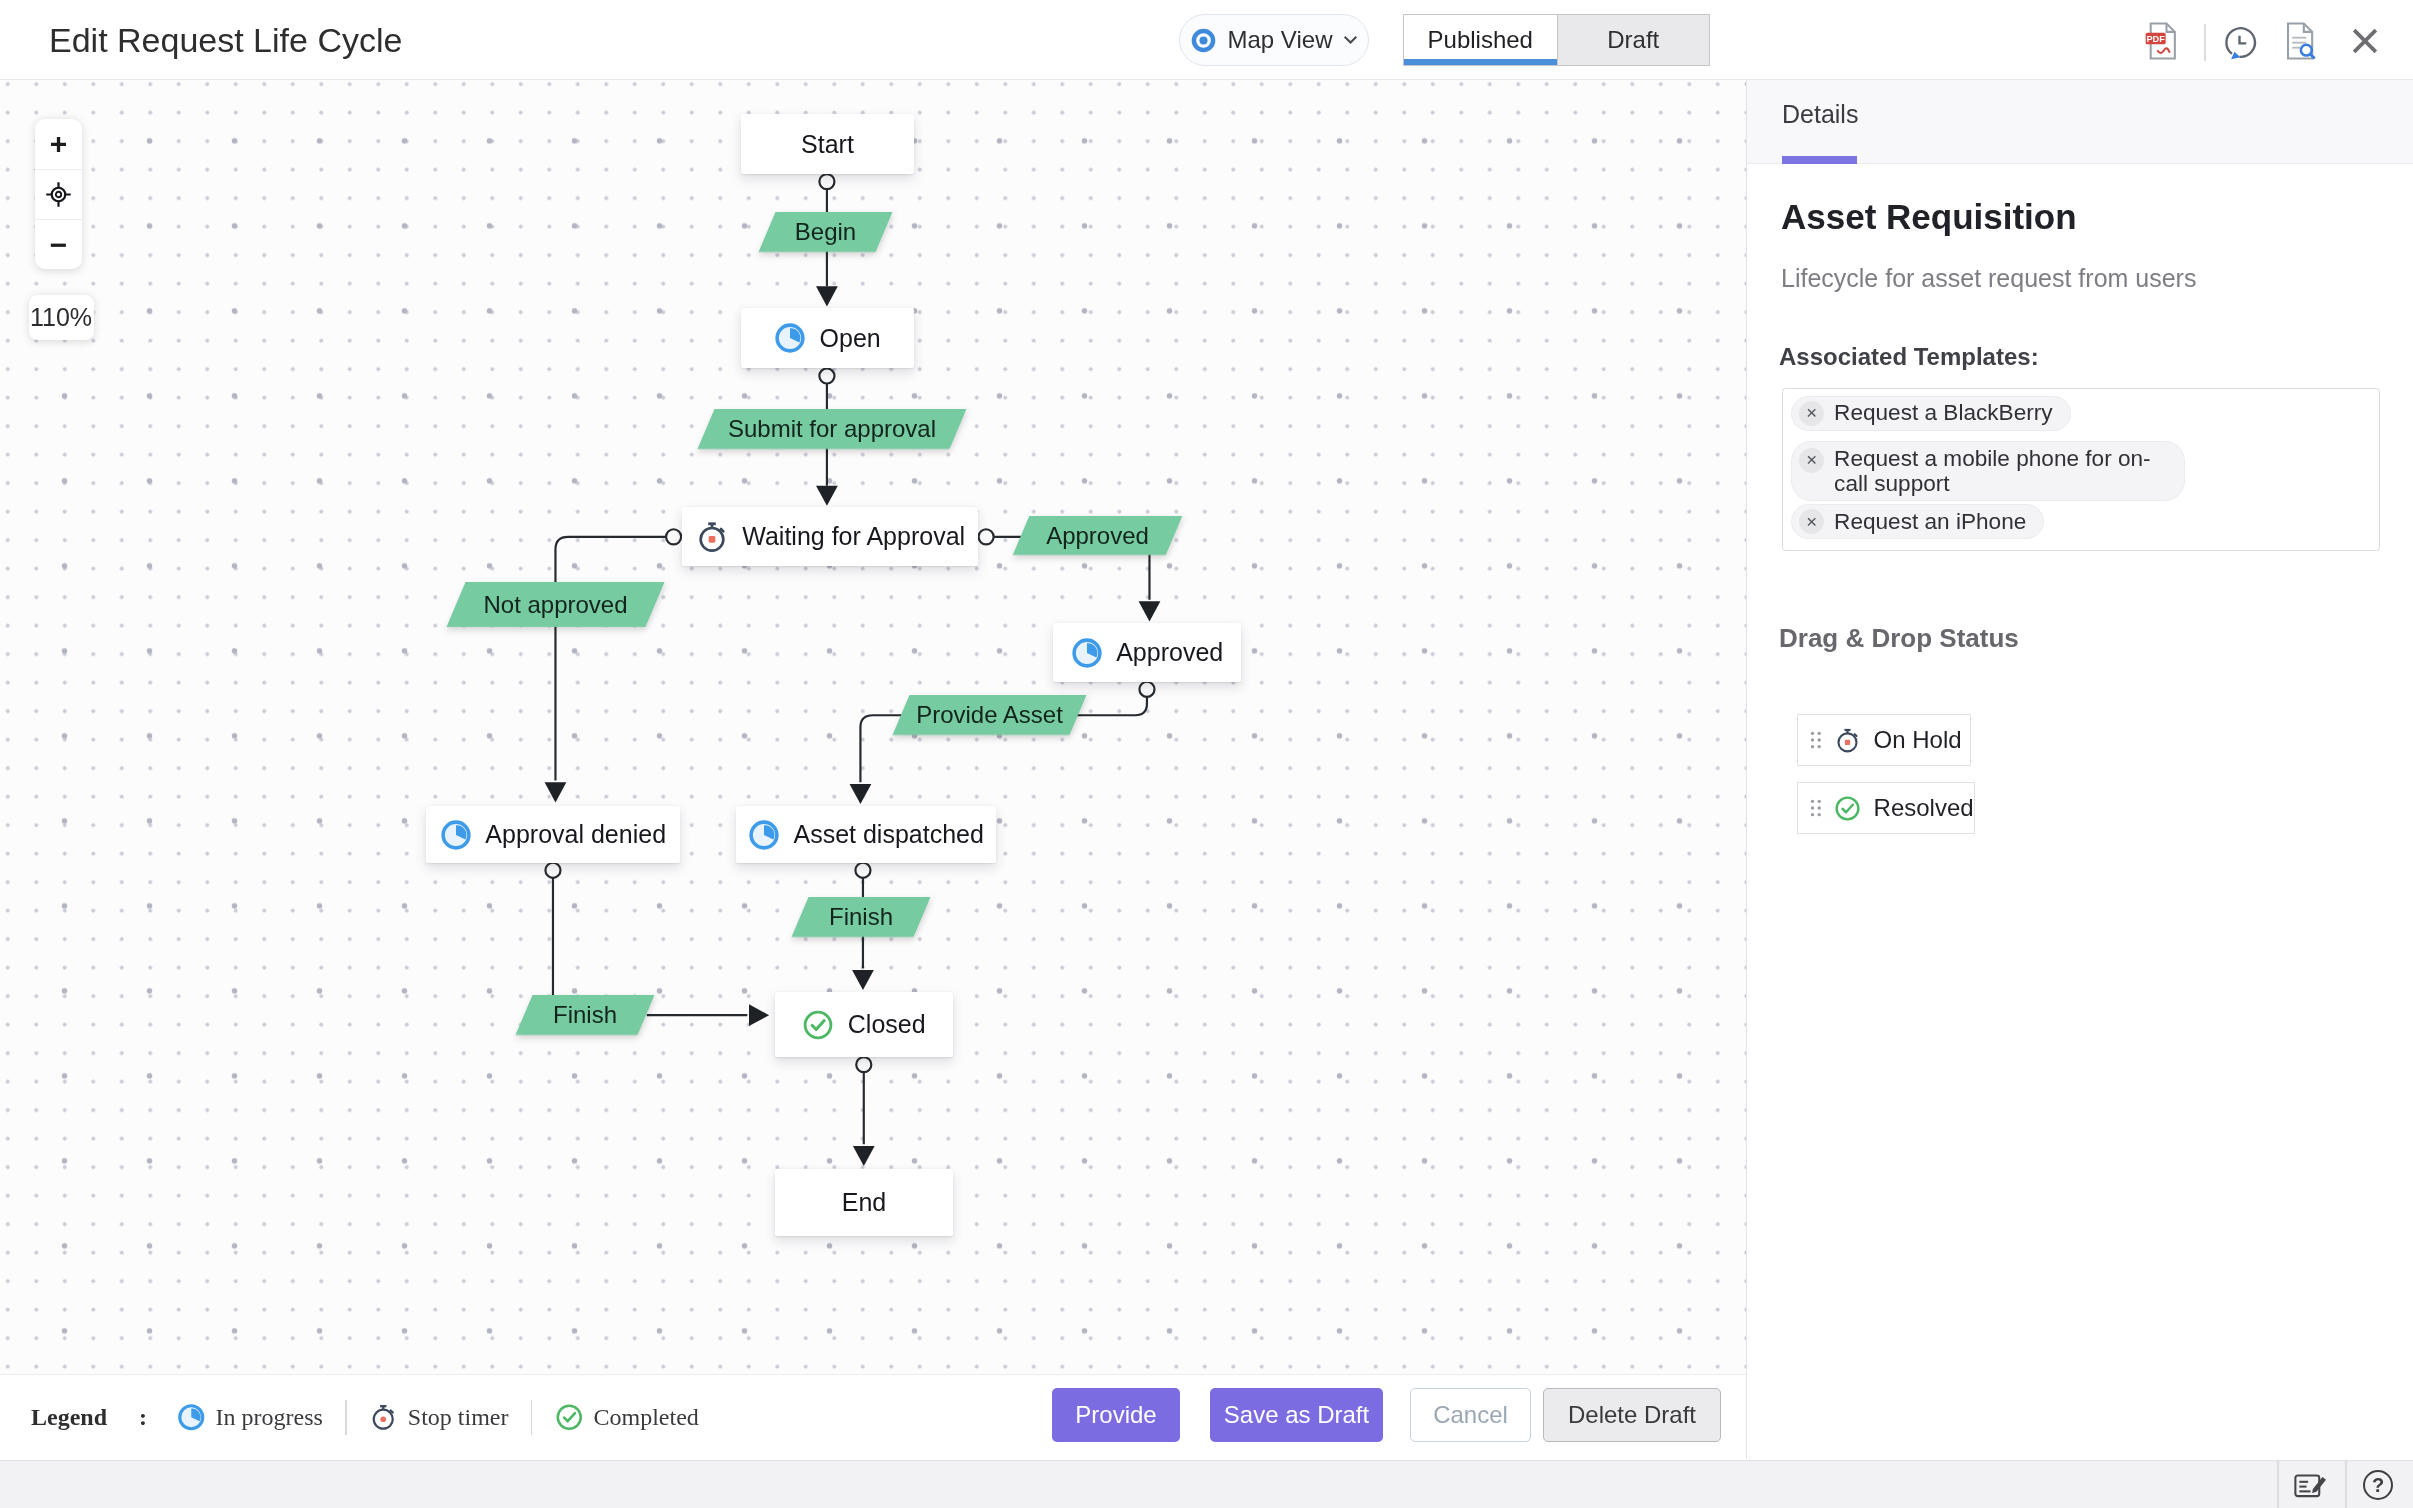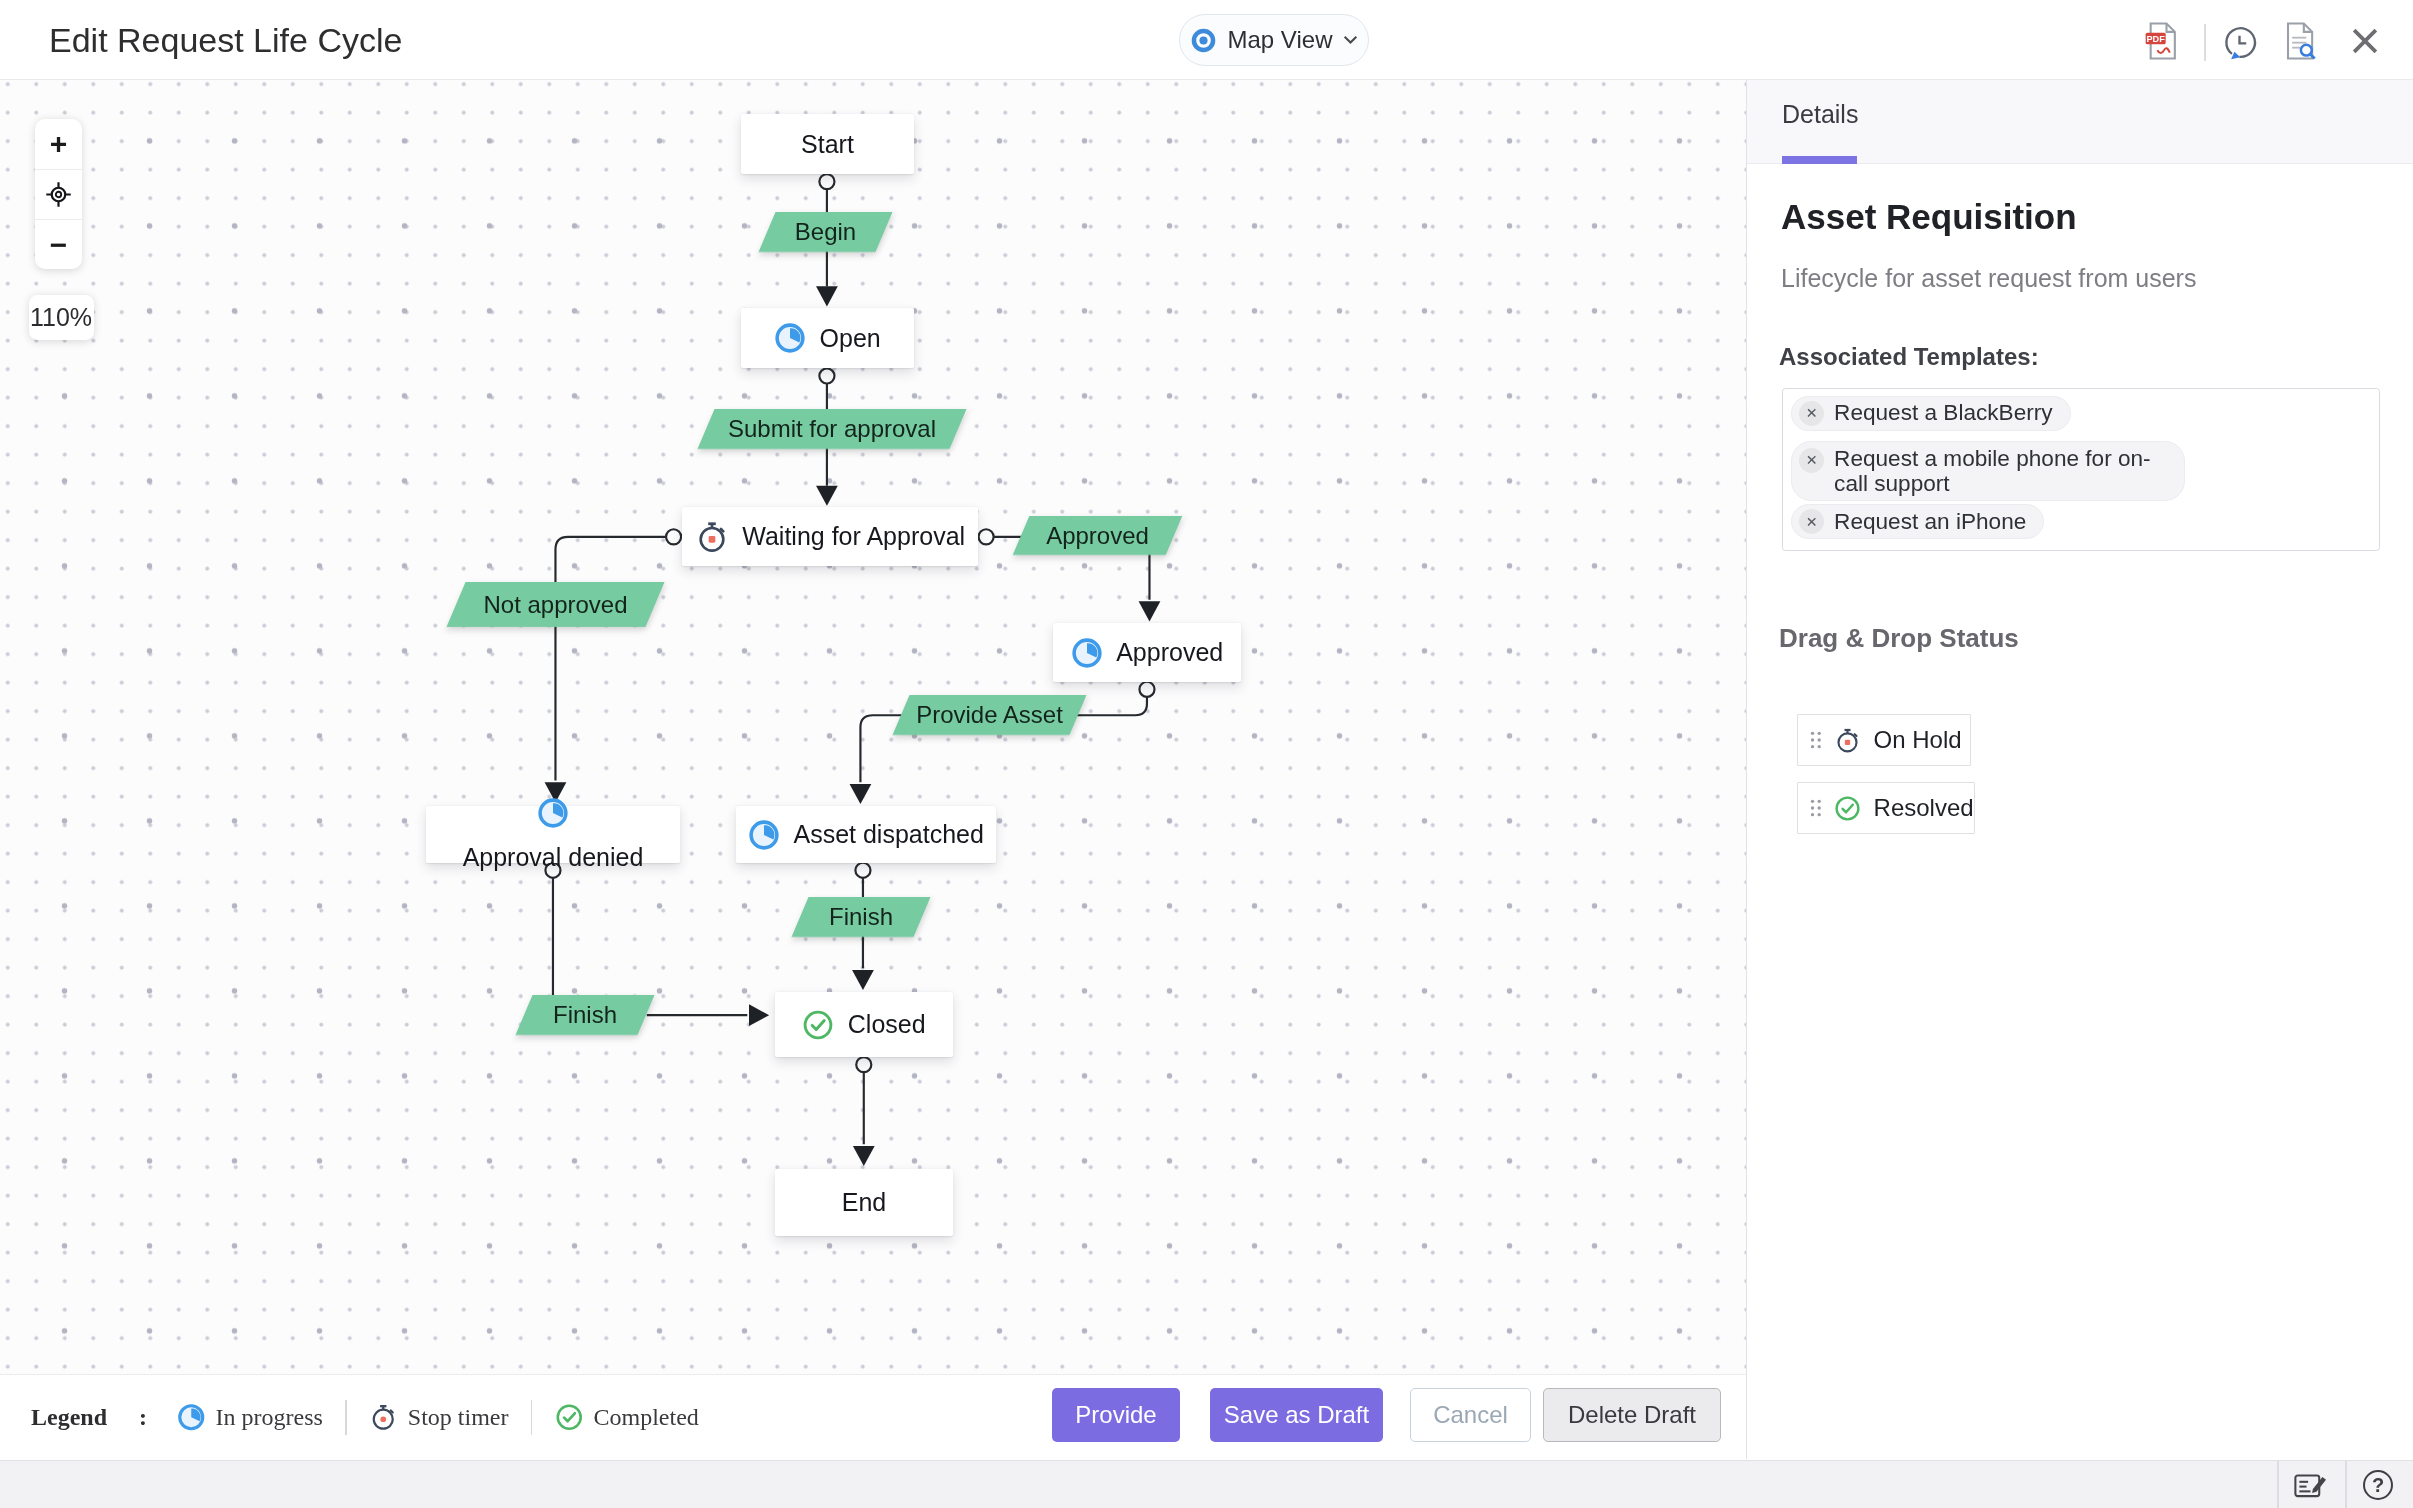--- a/index.html
+++ b/index.html
@@ -87,20 +87,29 @@
           </svg>
       </span>
       <span class="lbl">Map View</span>
       <span>
         <svg width="15" height="10" viewBox="0 0 18 12">
             <polyline points="2,2 9,9 16,2" fill="none" stroke="#4a4a4e" stroke-width="2.5"></polyline>
           </svg>
       </span>
     </div>
 
+    <div class="toggle">
+      <div class="tg">
+        <span>Published</span>
+        <span class="bar"></span>
+      </div>
+      <div class="tg draft">
+        <span>Draft</span>
+      </div>
+    </div>
 
     <div class="hico" style="left:2144px; top:21px;">
       <svg width="35" height="40" viewBox="0 0 42 48">
         <path d="M8,3 H27 L37,13 V45 H8 Z" fill="#fff" stroke="#9aa0a8" stroke-width="2.5"></path>
         <path d="M27,3 V13 H37" fill="none" stroke="#9aa0a8" stroke-width="2.5"></path>
         <rect x="2" y="14" width="24" height="14" rx="2" fill="#d6453d"></rect>
         <text x="14" y="25" font-size="11" font-weight="bold" fill="#fff" text-anchor="middle" font-family="Liberation Sans">PDF</text>
         <path d="M16,35 q4,7 8,0 q3,-6 7,3" fill="none" stroke="#d6453d" stroke-width="2.4"></path>
       </svg>
     </div>
@@ -229,21 +238,21 @@
             <path d="M18,18 L18,7 A11,11 0 0 1 28.5,23 Z" fill="#3e9bea"></path>
           </svg>
       </span>
       <span>Approved</span>
     </div>
 
     <div class="node pgram" style="left:901px; top:615px; width:177px; height:40px;">
       <span>Provide Asset</span>
     </div>
 
-    <div class="node nbox" style="left:426px; top:726px; width:254px; height:57px;flex-direction:column;">
+    <div class="node nbox" style="left:426px; top:726px; width:254px; height:57px;">
       <span>
         <svg width="32" height="32" viewBox="0 0 36 36">
             <circle cx="18" cy="18" r="14.5" fill="#e9f3fd" stroke="#3e9bea" stroke-width="4"></circle>
             <path d="M18,18 L18,7 A11,11 0 0 1 28.5,23 Z" fill="#3e9bea"></path>
           </svg>
       </span>
       <span>Approval denied</span>
     </div>
 
     <div class="node nbox" style="left:736px; top:726px; width:260px; height:57px;">

